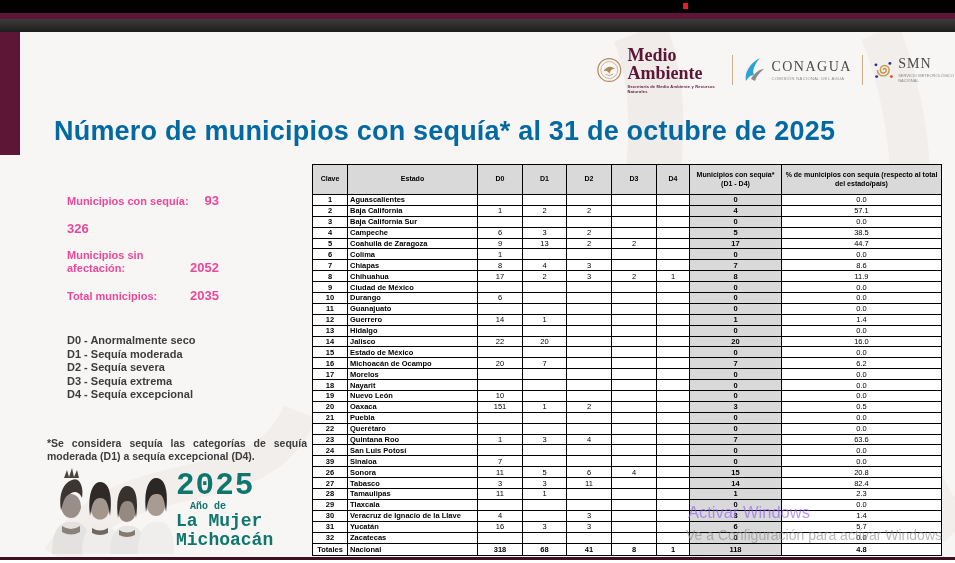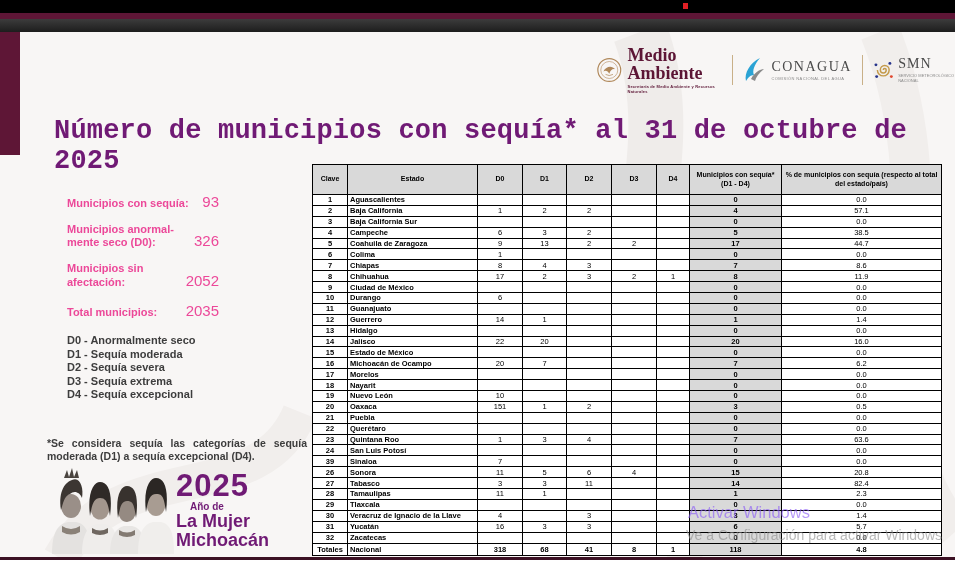--- a/index.html
+++ b/index.html
@@ -28,39 +28,39 @@
   .ma-name { font-family:"Liberation Serif", serif; font-weight:bold; font-size:18px; color:#5c1535; line-height:1; }
   .ma-sub  { font-size:4px; font-weight:bold; color:#5c1535; margin-top:2px; letter-spacing:.2px; }
   .divider { width:1px; height:30px; background:#c9b088; margin:0 10px; }
   .cn-name { font-family:"Liberation Serif", serif; font-size:14px; color:#4a4a4a; letter-spacing:1.5px; line-height:1; }
   .cn-sub  { font-size:4px; color:#8a8a8a; margin-top:2px; letter-spacing:.4px; }
   .smn-name{ font-family:"Liberation Serif", serif; font-size:14px; color:#4a4a4a; letter-spacing:1px; line-height:1; }
   .smn-sub { font-size:4px; color:#8a8a8a; margin-top:2px; line-height:1.3; }
 
   
   .title { position:absolute; left:54px; top:116px; width:860px;
-           font-size:27px; font-weight:bold; color:#701a75; letter-spacing:.2px;font-family:Liberation Mono, monospace; }
+           font-size:27px; font-weight:bold; color:#0369a1; letter-spacing:.2px; }
 
   
   .summary { position:absolute; left:67px; top:193px; width:152px; color:#ec4899; }
   .sum-item { display:flex; justify-content:space-between; align-items:flex-end; margin-bottom:13px; }
   .sum-label { font-size:11px; font-weight:bold; white-space:pre-line; line-height:1.2; }
-  .sum-value { font-size:15px; font-weight:normal; }
+  .sum-value { font-size:13px; font-weight:bold; }
 
   .legend { position:absolute; left:67px; top:334px; color:#3d3d3d; }
   .legend-line { font-size:11px; font-weight:bold; line-height:13.5px; }
 
   .footnote { position:absolute; left:47px; top:437px; width:260px;
               font-size:10.5px; font-weight:bold; color:#3d3d3d;
               text-align:justify; line-height:1.25; }
 
   
   .year-logo { position:absolute; left:44px; top:466px; display:flex; align-items:flex-start; }
   .women-svg { width:130px; height:90px; }
-  .year-text { margin-left:2px; margin-top:6px; color:#701a75; font-family:Liberation Sans, sans-serif; }
+  .year-text { margin-left:2px; margin-top:6px; color:#0f766e; font-family:Liberation Mono, monospace; }
   .year-big  { font-size:31px; font-weight:bold; line-height:.9; letter-spacing:1px; }
   .year-sub  { font-size:10px; font-weight:bold; margin:2px 0 0 14px; line-height:1; }
   .year-l2   { font-size:18px; font-weight:bold; line-height:1.05; }
   .year-l3   { font-size:18px; font-weight:bold; line-height:1.05; }
 
   
   .table-wrap { position:absolute; left:312px; top:164px; }
   table { border-collapse:collapse; table-layout:fixed; width:629px; background:#fff; }
   th, td { border:1px solid #000; overflow:hidden; }
   thead th { background:#d9d9d9; font-size:7px; font-weight:bold; line-height:1.2;
@@ -136,22 +136,20 @@
 </div>
 
 <div class="title">Número de municipios con sequía* al 31 de octubre de 2025</div>
 
 <div class="summary">
   <div class="sum-item">
     <span class="sum-label">Municipios con sequía:</span>
     <span class="sum-value">93</span>
   </div>
   <div class="sum-item">
-    <span class="sum-label">Municipios anormal-
-mente seco (D0):</span>
     <span class="sum-value">326</span>
   </div>
   <div class="sum-item">
     <span class="sum-label">Municipios sin afectación:</span>
     <span class="sum-value">2052</span>
   </div>
   <div class="sum-item">
     <span class="sum-label">Total municipios:</span>
     <span class="sum-value">2035</span>
   </div>

